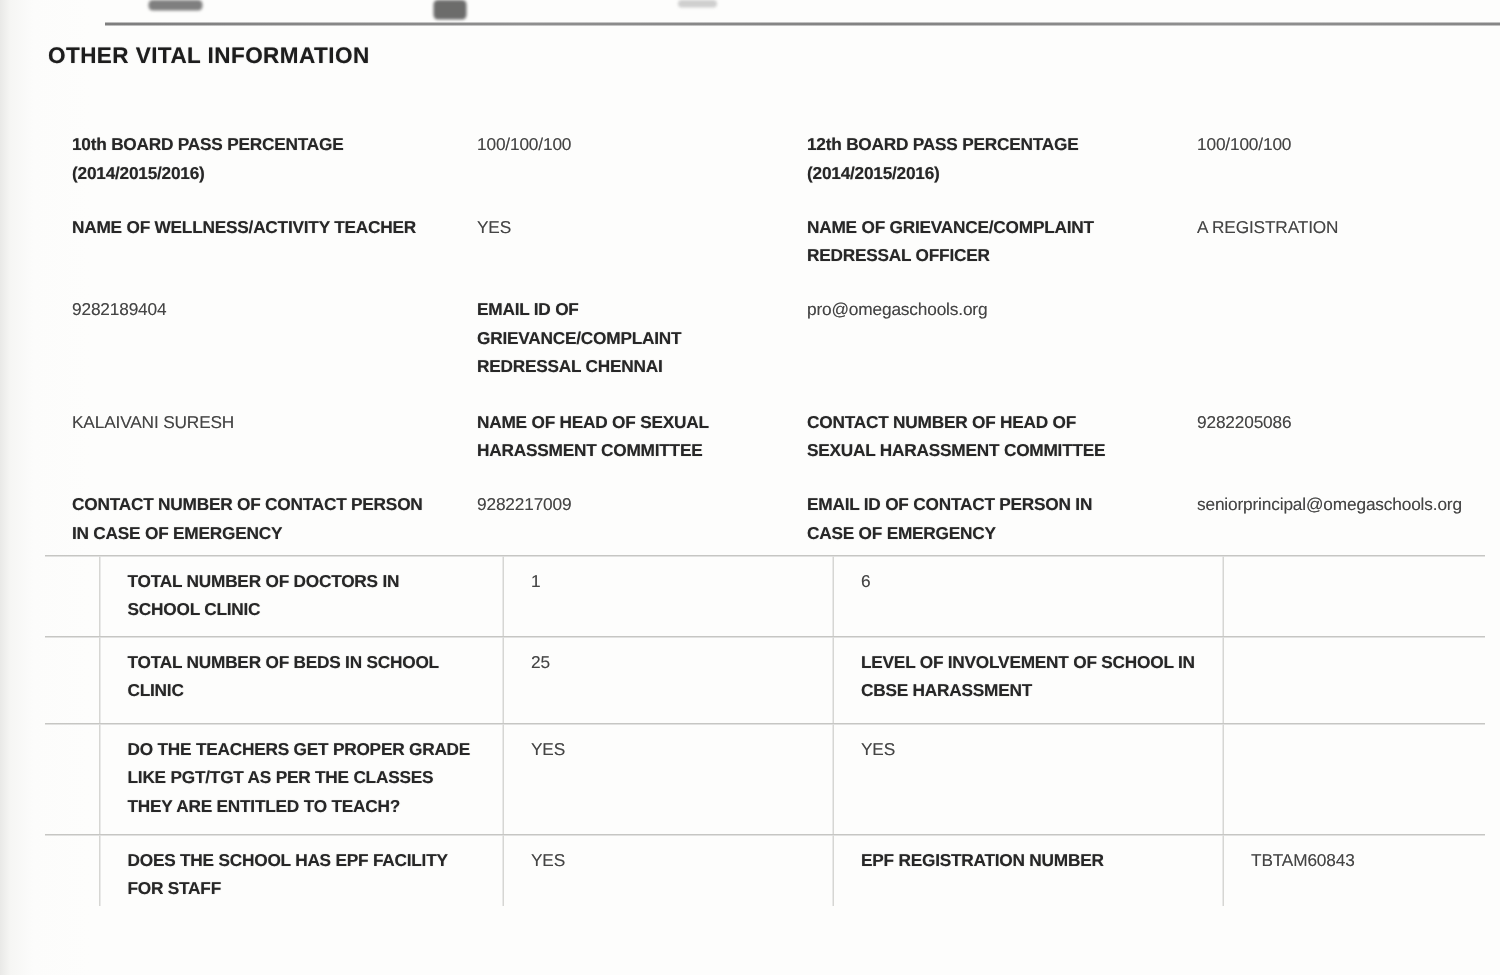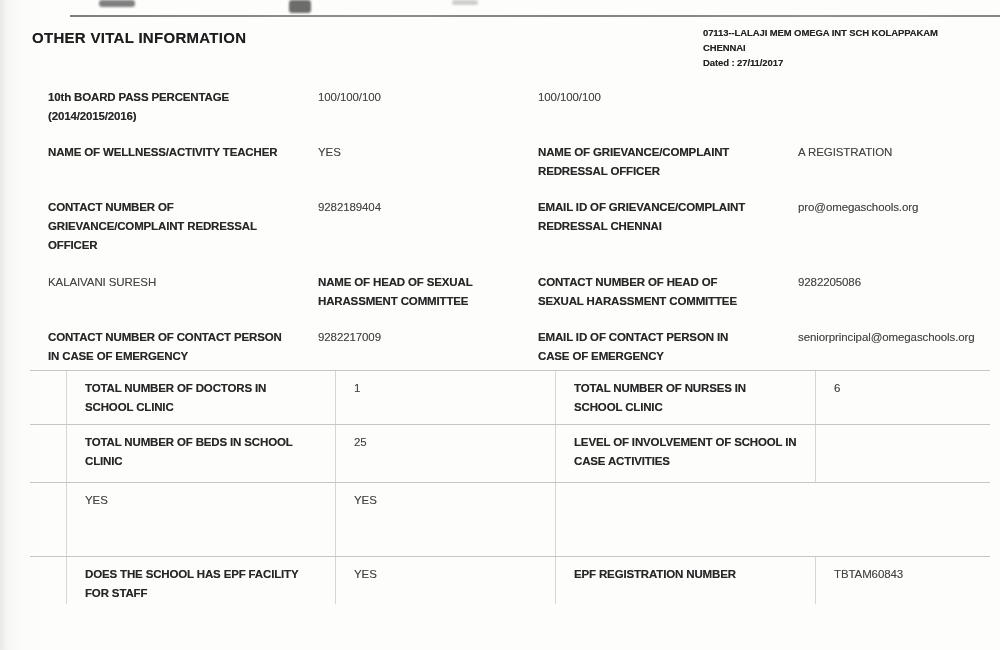--- a/index.html
+++ b/index.html
@@ -64,42 +64,38 @@
 <div class="paper">
 
   <div class="smudge smudge-a"></div>
   <div class="smudge smudge-b"></div>
   <div class="smudge smudge-c"></div>
 
   <div class="top-rule"></div>
 
   <div class="page-title">OTHER VITAL INFORMATION</div>
 
-  <div class="doc-meta">
-    <div>07113--LALAJI MEM OMEGA INT SCH KOLAPPAKAM CHENNAI</div>
-    <div>Dated : 27/11/2017</div>
-  </div>
 
   <div class="info-table">
 
     <div class="row h55">
       <div class="cell lbl">10th BOARD PASS PERCENTAGE (2014/2015/2016)</div>
       <div class="cell val">100/100/100</div>
+      <div class="cell lbl">12th BOARD PASS PERCENTAGE (2014/2015/2016)</div>
       <div class="cell val">100/100/100</div>
     </div>
 
     <div class="row h55">
       <div class="cell lbl">NAME OF WELLNESS/ACTIVITY TEACHER</div>
       <div class="cell val">YES</div>
       <div class="cell lbl">NAME OF GRIEVANCE/COMPLAINT REDRESSAL OFFICER</div>
       <div class="cell val">A REGISTRATION</div>
     </div>
 
     <div class="row h75">
-      <div class="cell lbl">CONTACT NUMBER OF GRIEVANCE/COMPLAINT REDRESSAL OFFICER</div>
       <div class="cell val">9282189404</div>
       <div class="cell lbl">EMAIL ID OF GRIEVANCE/COMPLAINT REDRESSAL CHENNAI</div>
       <div class="cell val">pro@omegaschools.org</div>
     </div>
 
     <div class="row h55">
       <div class="cell val">KALAIVANI SURESH</div>
       <div class="cell lbl">NAME OF HEAD OF SEXUAL HARASSMENT COMMITTEE</div>
       <div class="cell lbl">CONTACT NUMBER OF HEAD OF SEXUAL HARASSMENT COMMITTEE</div>
       <div class="cell val">9282205086</div>
@@ -109,31 +105,31 @@
     <div class="row h50">
       <div class="cell lbl">CONTACT NUMBER OF CONTACT PERSON IN CASE OF EMERGENCY</div>
       <div class="cell val">9282217009</div>
       <div class="cell lbl">EMAIL ID OF CONTACT PERSON IN CASE OF EMERGENCY</div>
       <div class="cell val">seniorprincipal@omegaschools.org</div>
     </div>
 
     <div class="row h53 ruled">
       <div class="cell lbl">TOTAL NUMBER OF DOCTORS IN SCHOOL CLINIC</div>
       <div class="cell val">1</div>
-      <div class="cell lbl">TOTAL NUMBER OF NURSES IN SCHOOL CLINIC</div>
       <div class="cell val">6</div>
     </div>
 
     <div class="row h57 ruled">
       <div class="cell lbl">TOTAL NUMBER OF BEDS IN SCHOOL CLINIC</div>
       <div class="cell val">25</div>
-      <div class="cell lbl">LEVEL OF INVOLVEMENT OF SCHOOL IN CASE ACTIVITIES</div>
+      <div class="cell lbl">LEVEL OF INVOLVEMENT OF SCHOOL IN CBSE HARASSMENT</div>
     </div>
 
     <div class="row h73 ruled">
+      <div class="cell lbl">DO THE TEACHERS GET PROPER GRADE LIKE PGT/TGT AS PER THE CLASSES THEY ARE ENTITLED TO TEACH?</div>
       <div class="cell val">YES</div>
       <div class="cell val">YES</div>
     </div>
 
     <div class="row h47 ruled">
       <div class="cell lbl">DOES THE SCHOOL HAS EPF FACILITY FOR STAFF</div>
       <div class="cell val">YES</div>
       <div class="cell lbl">EPF REGISTRATION NUMBER</div>
       <div class="cell val">TBTAM60843</div>
     </div>

